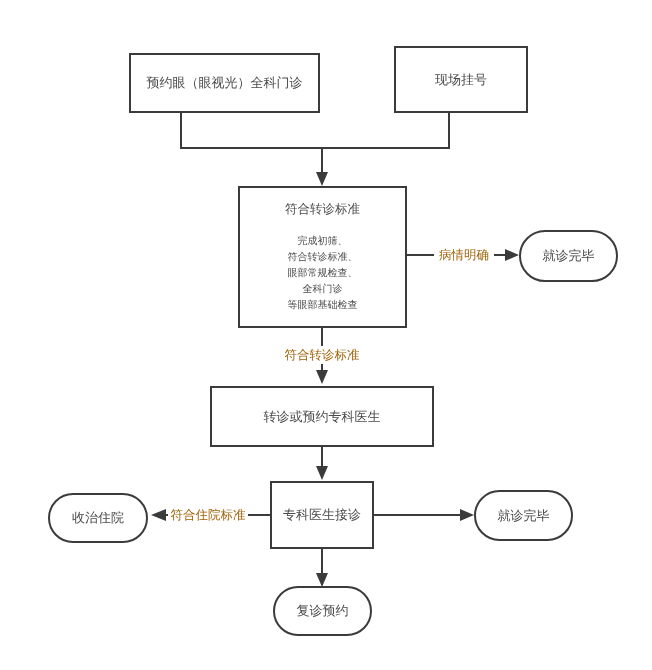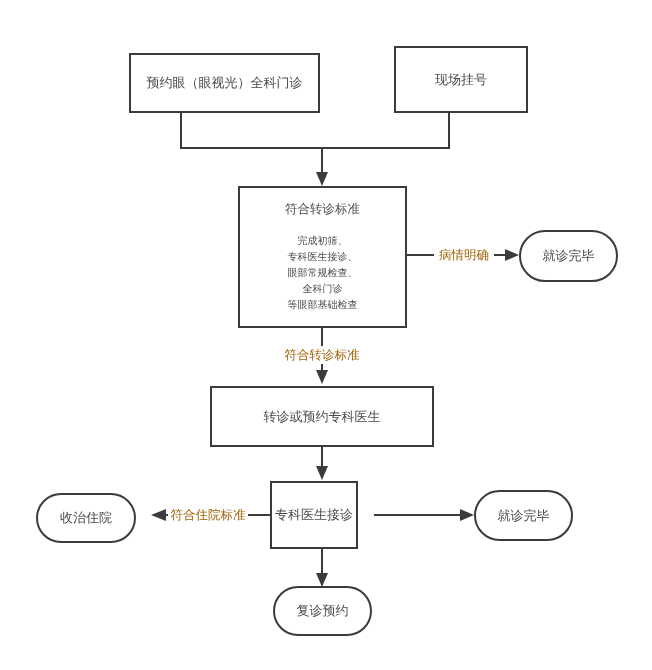--- a/index.html
+++ b/index.html
@@ -109,40 +109,40 @@
   </div>
 
   <div class="node" style="left:394px; top:46px; width:134px; height:67px;">
     <span>现场挂号</span>
   </div>
 
   <div class="node" style="left:238px; top:186px; width:169px; height:142px;">
     <div class="gp-content">
       <div class="gp-title">符合转诊标准</div>
       <div class="gp-line">完成初筛、</div>
-      <div class="gp-line">专科医生接诊、</div>
+      <div class="gp-line">符合转诊标准、</div>
       <div class="gp-line">眼部常规检查、</div>
       <div class="gp-line">全科门诊</div>
       <div class="gp-line">等眼部基础检查</div>
     </div>
   </div>
 
   <div class="node stadium" style="left:519px; top:230px; width:99px; height:52px;">
     <span>就诊完毕</span>
   </div>
 
   <div class="node" style="left:210px; top:386px; width:224px; height:61px;justify-content:center;">
     <span>转诊或预约专科医生</span>
   </div>
 
-  <div class="node" style="left:270px; top:481px; width:88px; height:68px;">
+  <div class="node" style="left:270px; top:481px; width:104px; height:68px;">
     <span>专科医生接诊</span>
   </div>
 
-  <div class="node stadium" style="left:36px; top:493px; width:100px; height:50px;justify-content:center;">
+  <div class="node stadium" style="left:48px; top:493px; width:100px; height:50px;justify-content:center;">
     <span>收治住院</span>
   </div>
 
   <div class="node stadium" style="left:474px; top:490px; width:99px; height:51px;">
     <span>就诊完毕</span>
   </div>
 
   <div class="node stadium" style="left:273px; top:586px; width:99px; height:50px;">
     <span>复诊预约</span>
   </div>

